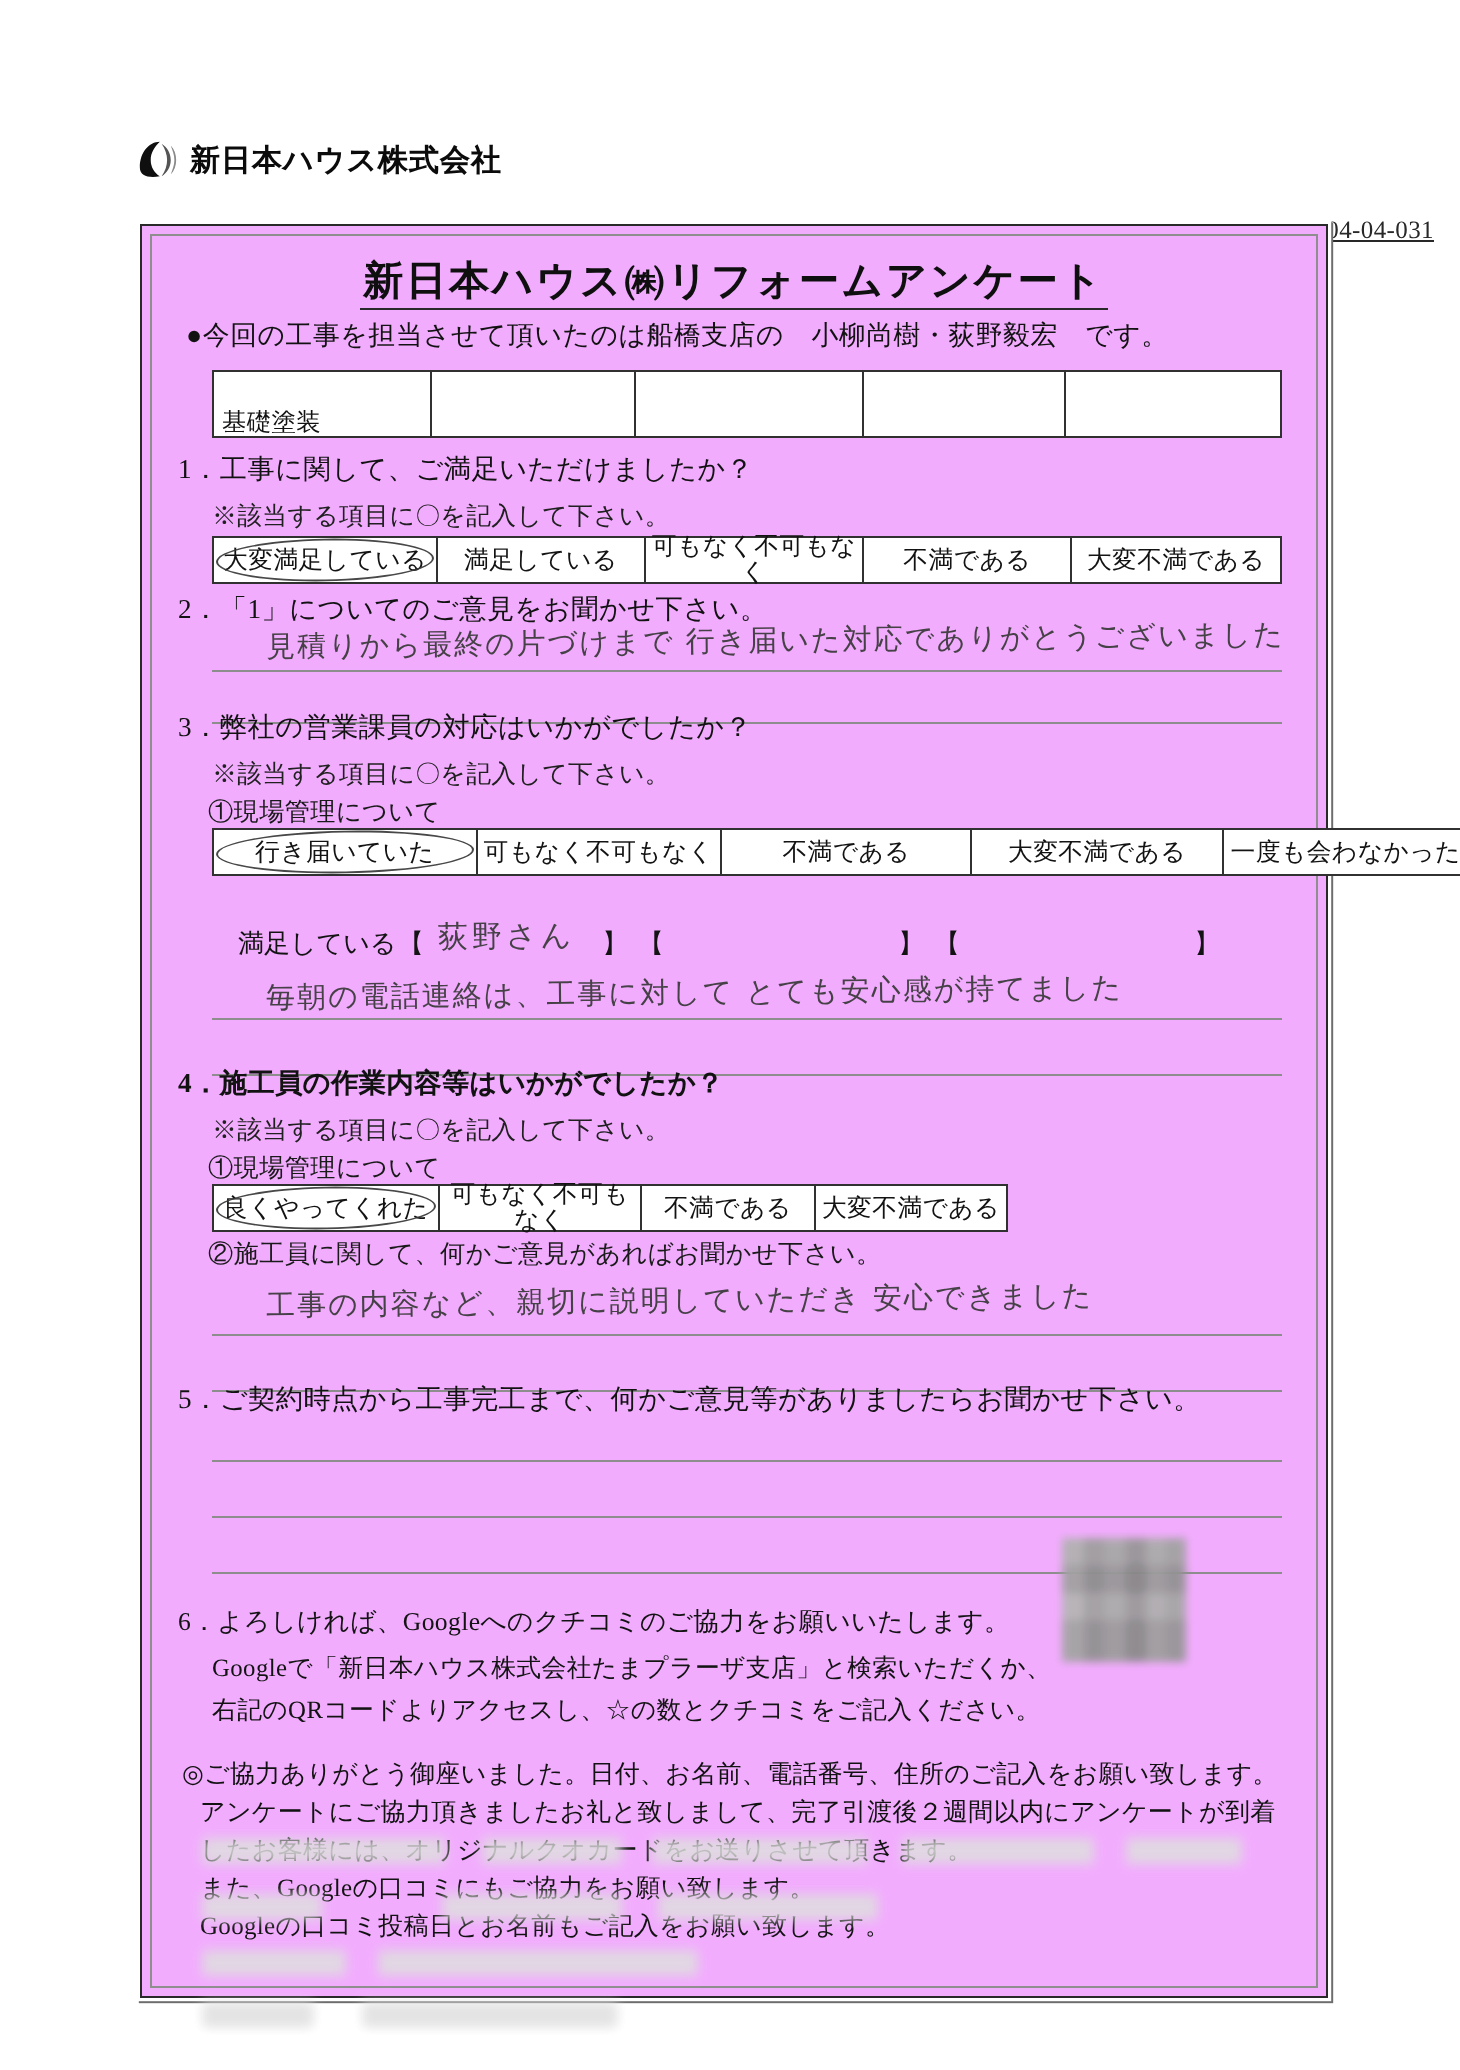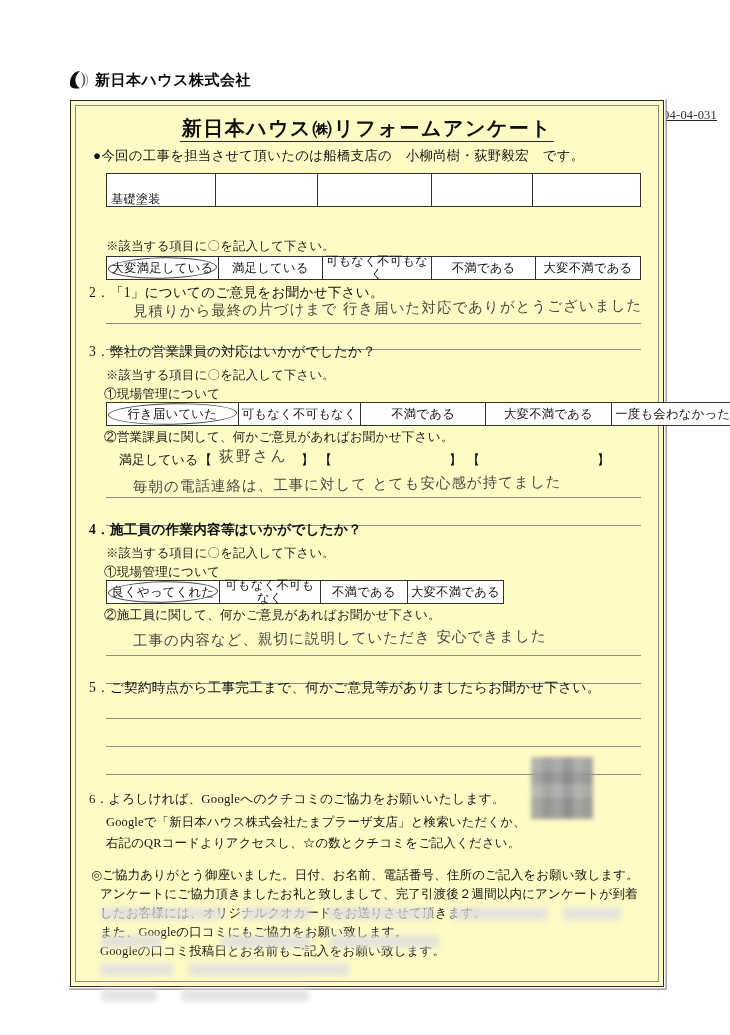--- a/index.html
+++ b/index.html
@@ -59,26 +59,26 @@
     text-decoration: underline;
     color: #2a2a2a;
     white-space: nowrap;
     margin-top: 35px;
   }
 
   
   .frame {
     position: absolute;
     left: 70px;
-    top: 100px;
+    top: 112px;
     width: 592px;
     height: 885px;
     border: 1.4px solid #2b2b2b;
     box-shadow: 0 0 0 1.6px #ffffff, 1px 1px 0 1.6px #6d6d6d;
-    background: #fef9c3;
+    background: #f0abfc;
   }
   .frame-inner {
     position: absolute;
     left: 4px; top: 4px; right: 4px; bottom: 4px;
     border: 0.9px solid #8e8e8e;
     pointer-events: none;
   }
 
   
   .title {
@@ -271,20 +271,21 @@
     <div class="lead">●今回の工事を担当させて頂いたのは船橋支店の　小柳尚樹・荻野毅宏　です。</div>
 
     <div class="tbl tbl-project" style="left:35px; top:72px; width:535px;">
       <div class="cell" style="width:20.5%;text-align:center;">基礎塗装</div>
       <div class="cell" style="width:19%;"></div>
       <div class="cell" style="width:21.5%;"></div>
       <div class="cell" style="width:19%;"></div>
       <div class="cell" style="width:20%;"></div>
     </div>
 
+    <div class="q" style="left:18px; top:113px;">1．工事に関して、ご満足いただけましたか？</div>
     <div class="note" style="left:35px; top:137px;">※該当する項目に〇を記入して下さい。</div>
 
     <div class="tbl tbl-opts" style="left:35px; top:155px; width:535px;">
       <div class="cell circled" style="width:21%;">大変満足している</div>
       <div class="cell" style="width:19.5%;">満足している</div>
       <div class="cell" style="width:20.5%;">可もなく不可もなく</div>
       <div class="cell" style="width:19.5%;">不満である</div>
       <div class="cell" style="width:19.5%;">大変不満である</div>
     </div>
 
@@ -298,21 +299,20 @@
     <div class="sub" style="left:33px; top:285px;">①現場管理について</div>
 
     <div class="tbl tbl-opts" style="left:35px; top:301px; width:629px;">
       <div class="cell circled" style="width:21%;">行き届いていた</div>
       <div class="cell" style="width:19.5%;">可もなく不可もなく</div>
       <div class="cell" style="width:20%;">不満である</div>
       <div class="cell" style="width:20%;">大変不満である</div>
       <div class="cell" style="width:19.5%;">一度も会わなかった</div>
     </div>
 
-    <div class="sub" style="left:33px; top:328px;">②営業課員に関して、何かご意見があればお聞かせ下さい。</div>
 
     <div class="brk" style="left:48px; top:350px;">満足している</div>
     <div class="brk" style="left:128px; top:350px;">【</div>
     <div class="hand hand-name" style="left:148px; top:346px;">荻野さん</div>
     <div class="brk" style="left:230px; top:350px;">】</div>
     <div class="brk" style="left:248px; top:350px;">【</div>
     <div class="hand hand-name" style="left:268px; top:346px;"></div>
     <div class="brk" style="left:378px; top:350px;">】</div>
     <div class="brk" style="left:396px; top:350px;">【</div>
     <div class="hand hand-name" style="left:416px; top:346px;"></div>

